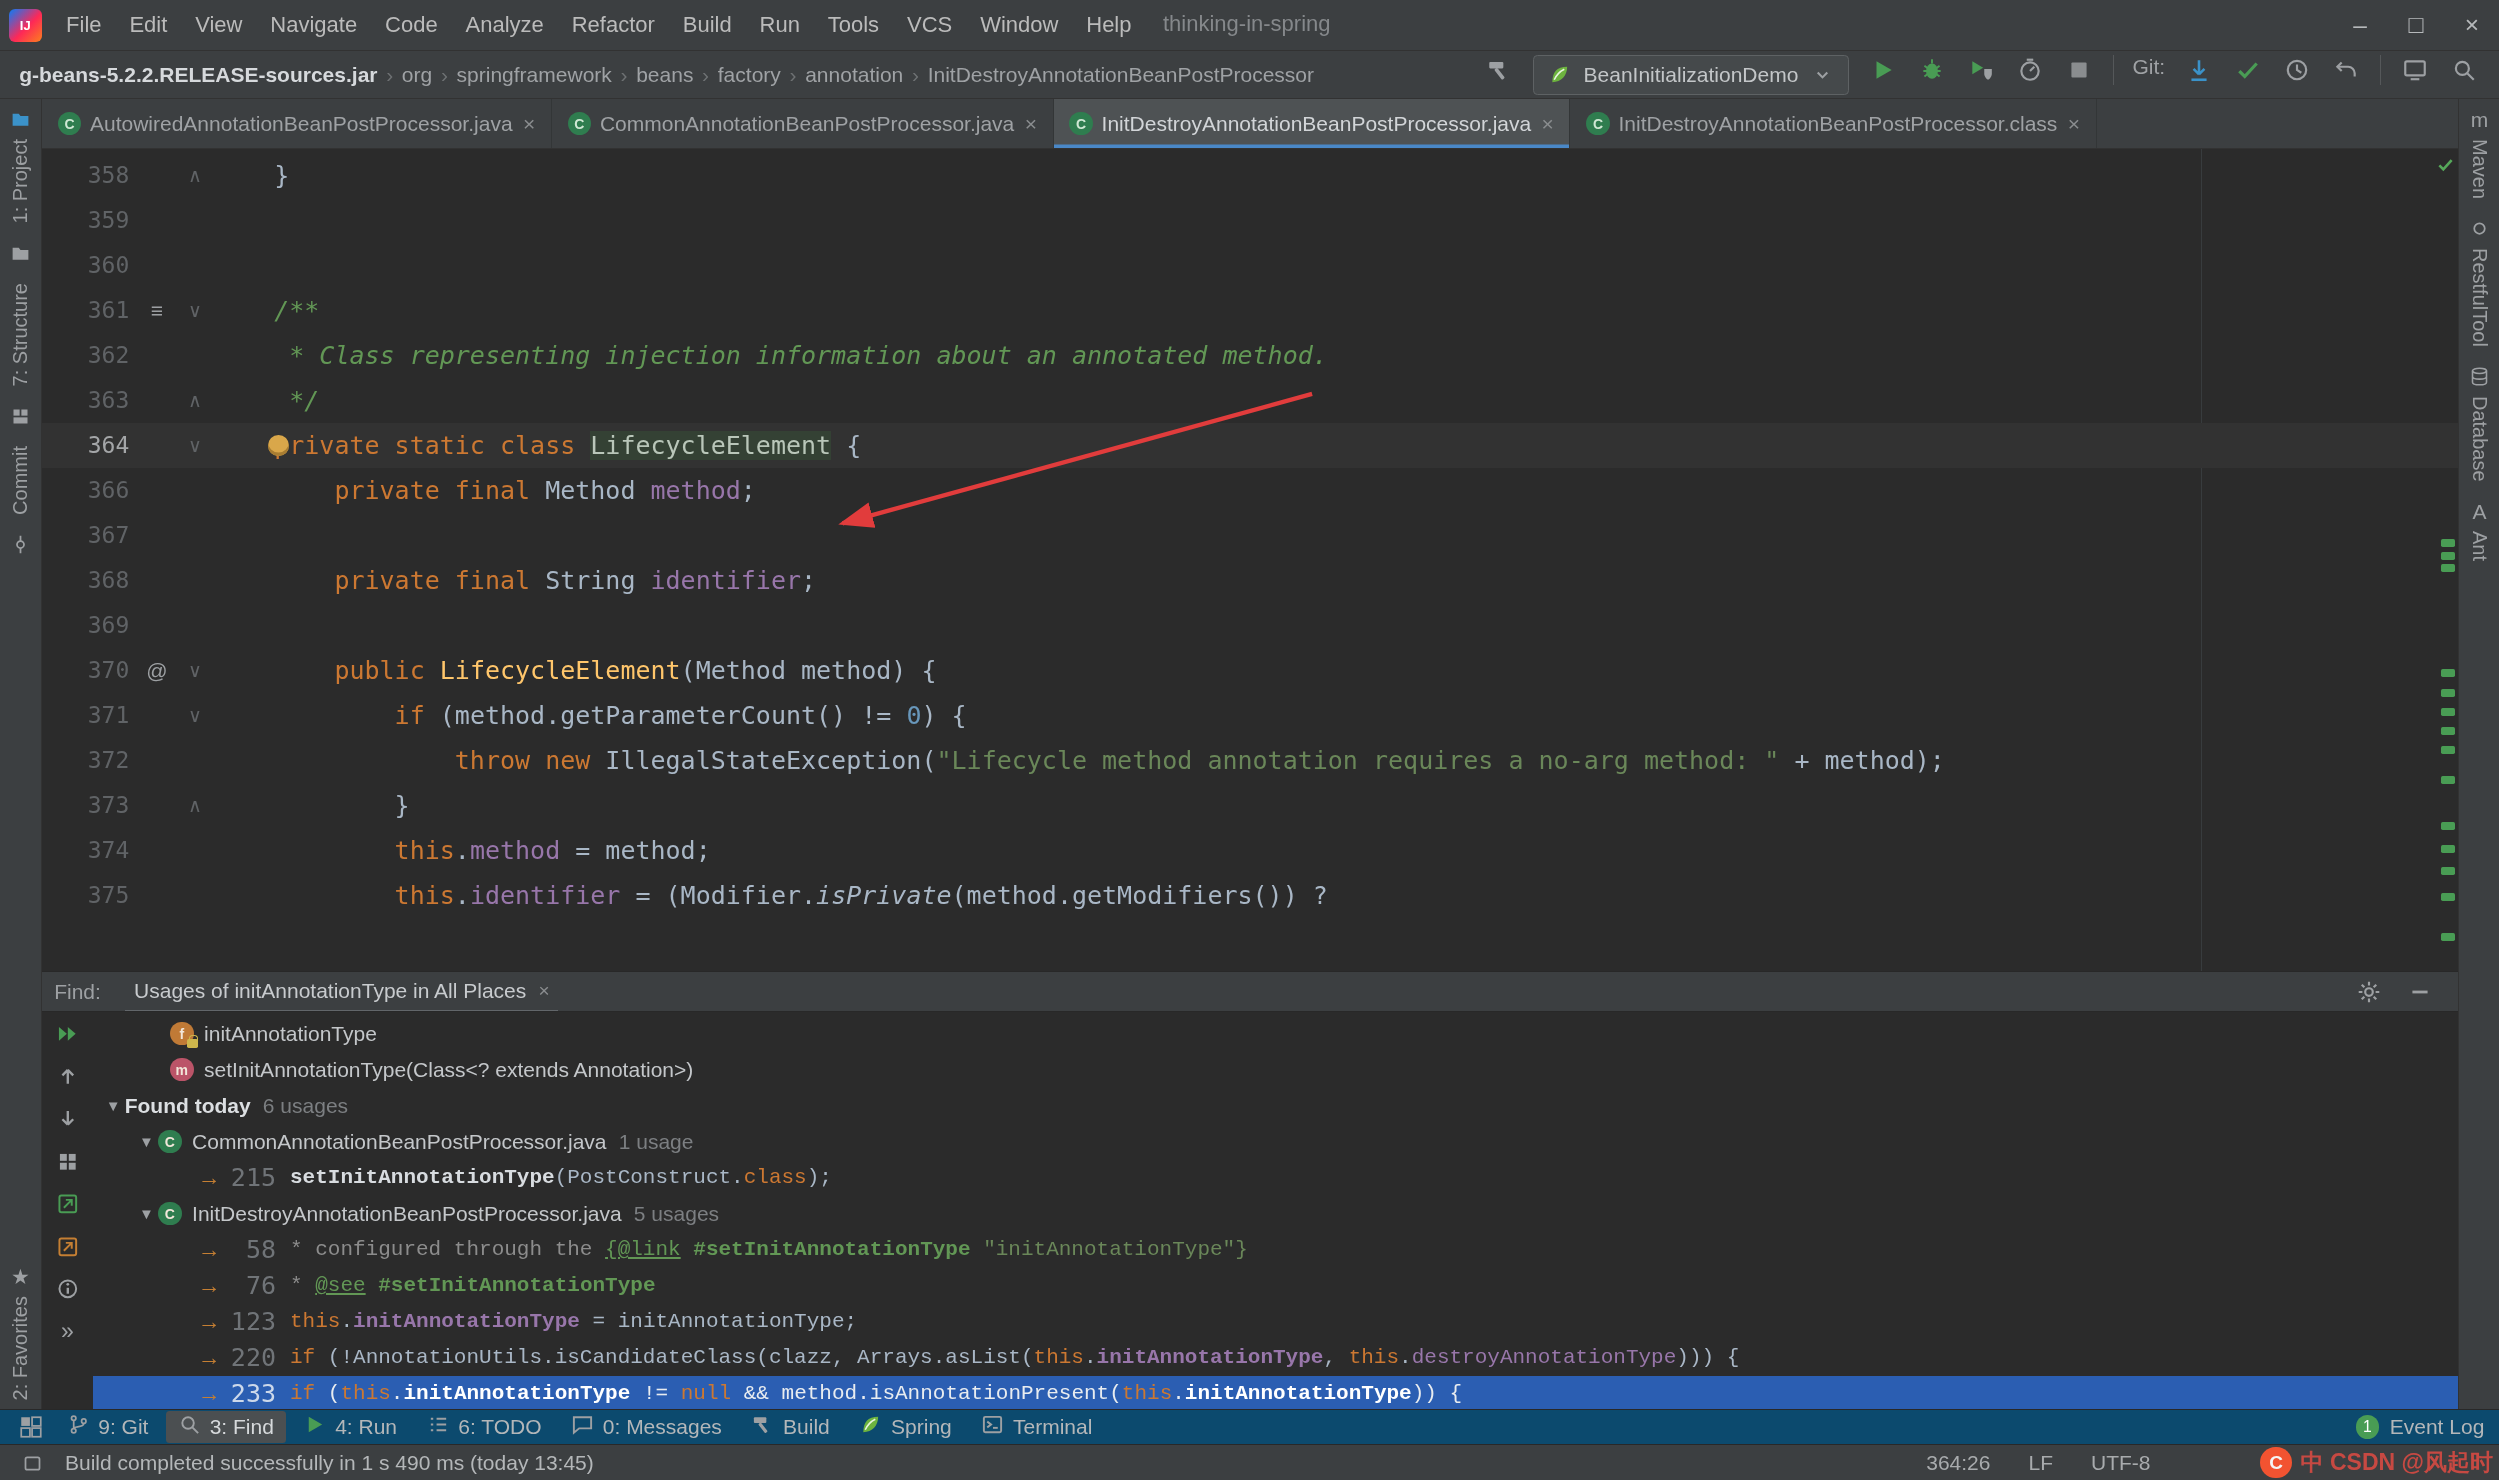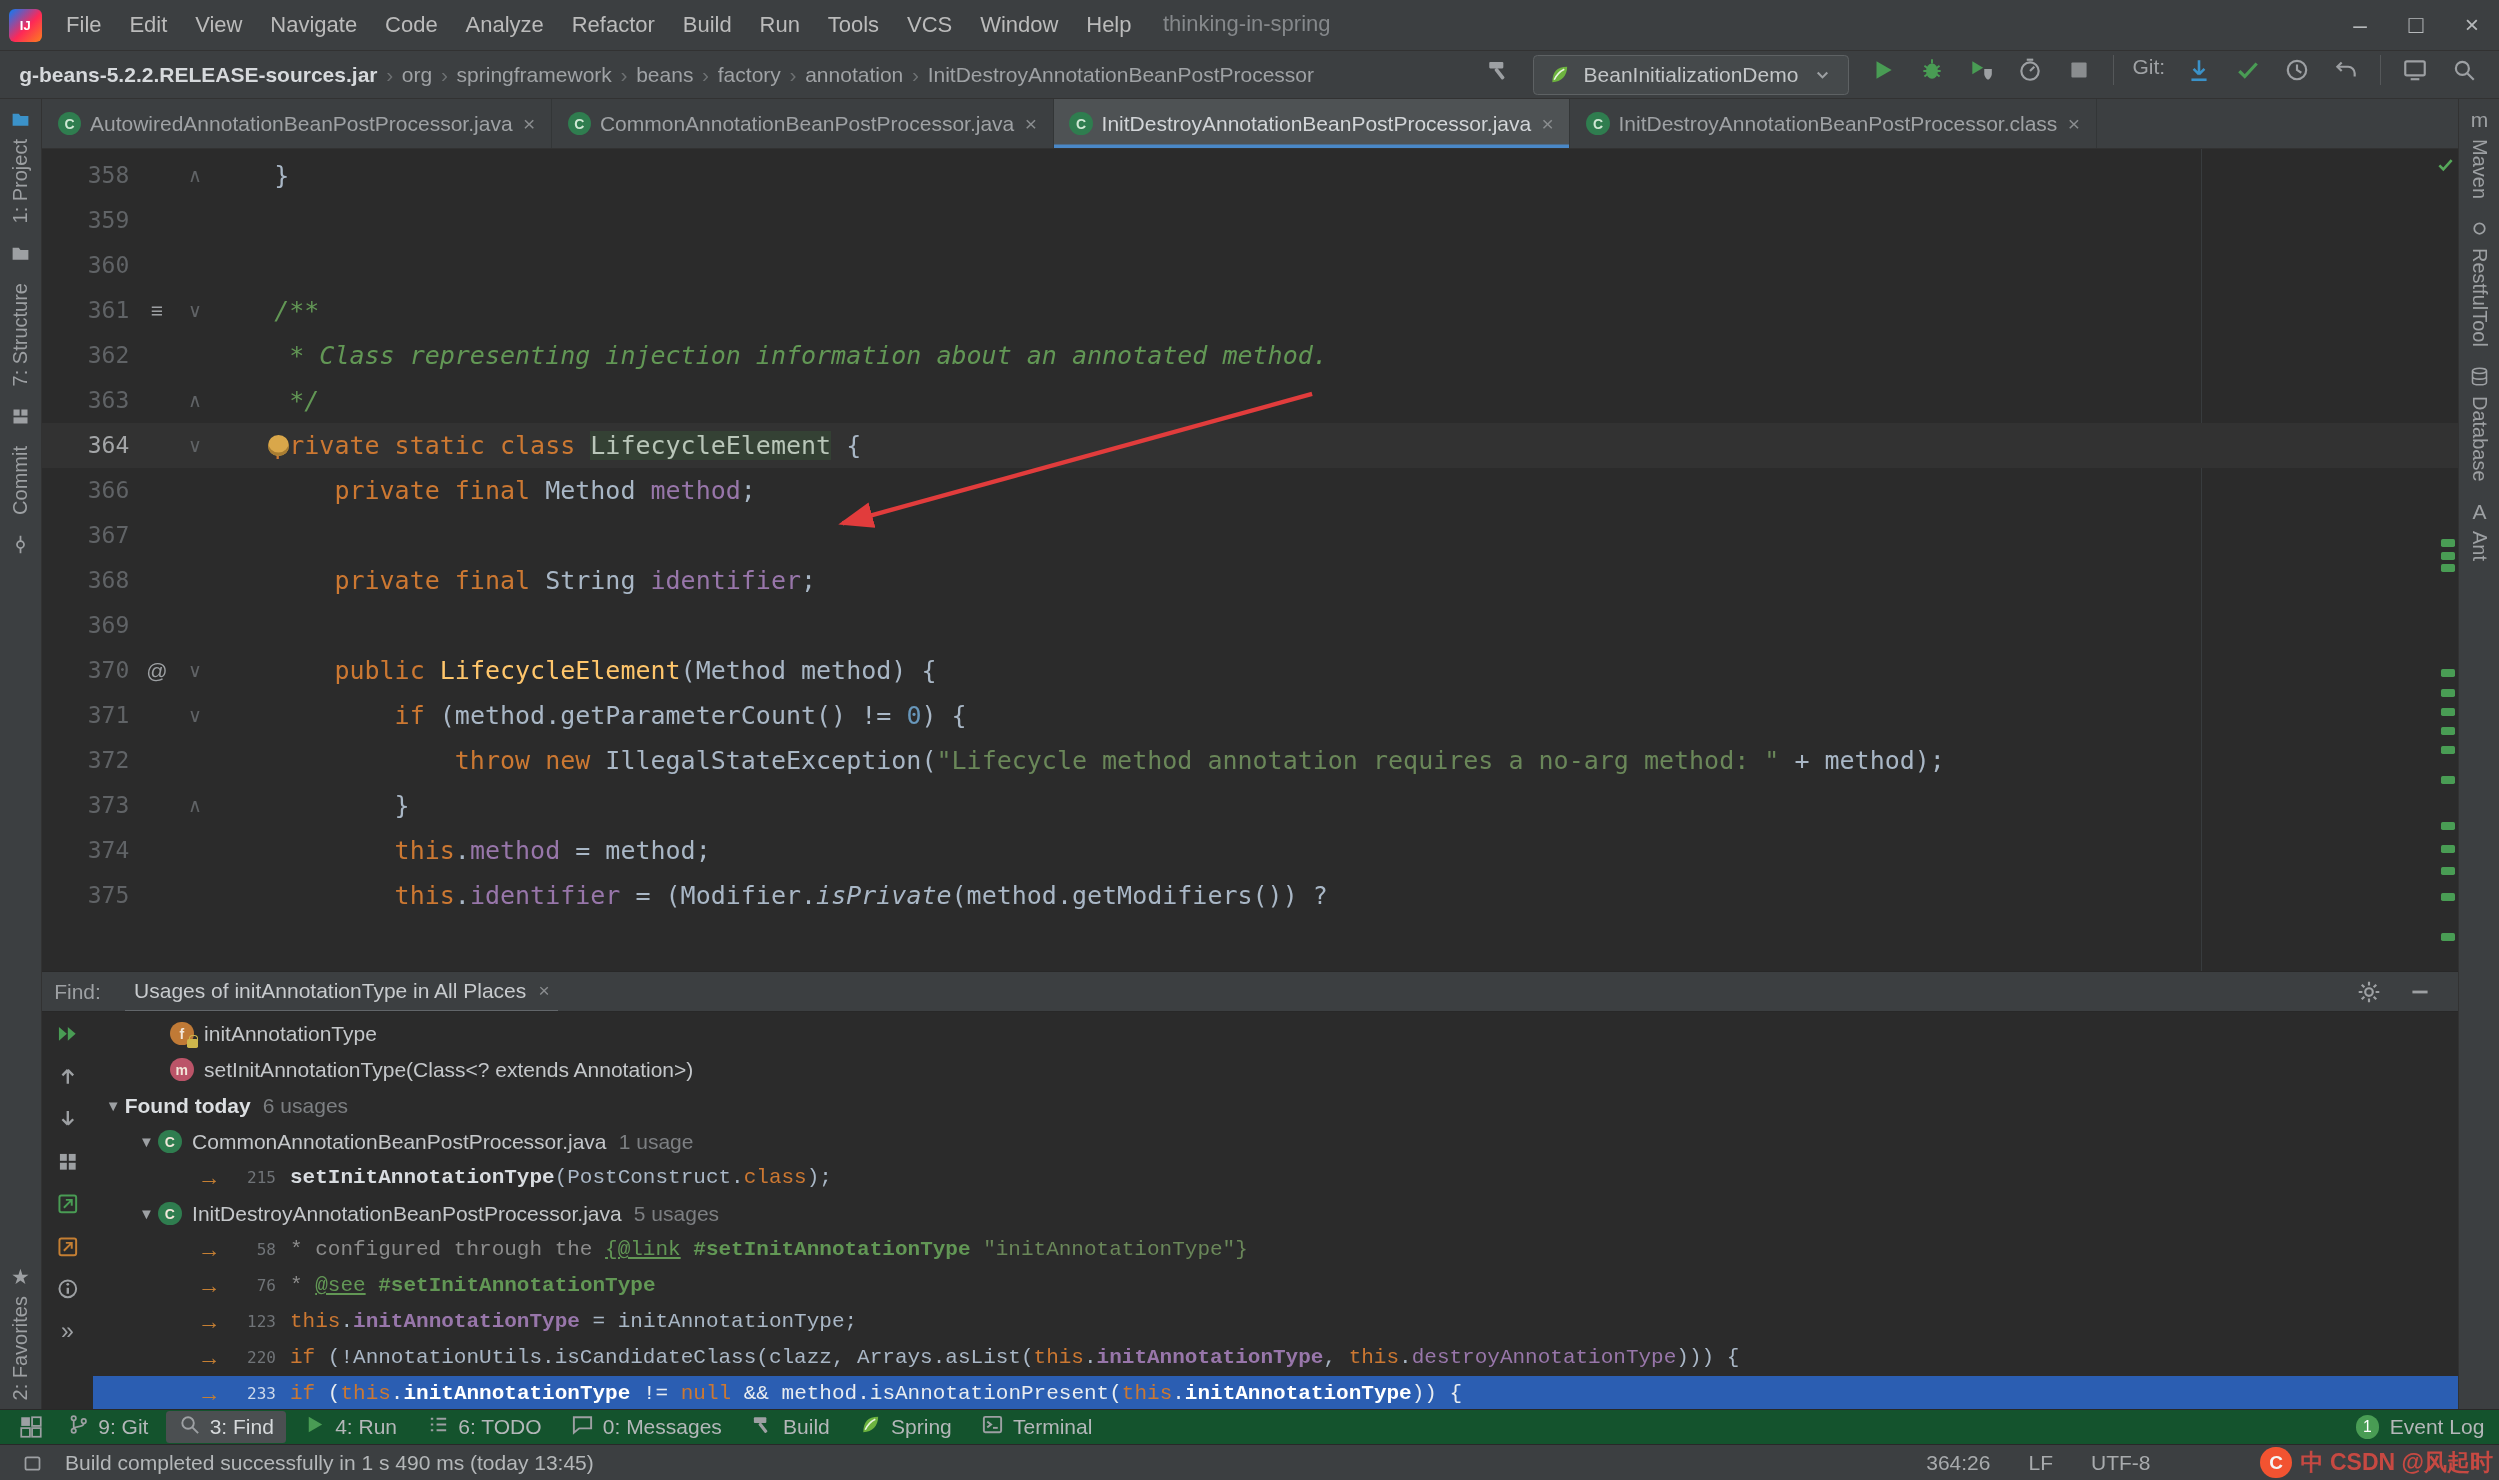--- a/index.html
+++ b/index.html
@@ -95,37 +95,37 @@
   .farrow{width:23px;font-size:15px;color:#9da0a3;text-align:center;flex:0 0 auto}
   .micon{width:23.6px;height:23.6px;border-radius:50%;font-size:14px;font-weight:bold;color:#f2e7da;display:flex;align-items:center;justify-content:center;position:relative;flex:0 0 auto;margin-right:10.5px}
   .micon.f{background:#c07a36}
   .micon.m{background:#bb5468}
   .micon .lock{position:absolute;right:-4.4px;bottom:-2.6px;width:10.5px;height:8.7px;background:#cdb64c;border-radius:1.7px}
   .micon .lock::before{content:"";position:absolute;left:1.7px;top:-4.4px;width:7px;height:6.1px;border:1.7px solid #cdb64c;border-bottom:none;border-radius:3.5px 3.5px 0 0}
   .ftitle{font-weight:bold;color:#dcdfe2}
   .fcount{color:#7c7f82;margin-left:12.2px}
   .fname{color:#c4c7ca}
   .uicon{width:26px;text-align:center;color:#c57f33;font-size:23px;flex:0 0 auto}
-  .unum{width:54px;text-align:right;margin-right:14px;color:#707478;font-family:"DejaVu Sans Mono",monospace;font-size:16px;flex:0 0 auto}
+  .unum{width:54px;text-align:right;margin-right:14px;color:#707478;font-family:"DejaVu Sans Mono",monospace;font-size:25px;flex:0 0 auto}
   .frow.selected .unum{color:#ccd8ea}
   .ucode{font-family:Liberation Mono, monospace;font-size:21px}
   .fs-bold{color:#d8dce0;font-weight:bold}
   .fs-plain{color:#a9b7c6}
   .fs-kw{color:#cc7832}
   .fs-gray{color:#8c8c8c}
   .fs-doclink{color:#629755;text-decoration:underline}
   .fs-docbold{color:#629755;font-weight:bold}
   .fs-docstr{color:#6a8759}
   .fs-field{color:#9876aa}
   .fs-fieldbold{color:#9876aa;font-weight:bold}
   .fs-sel{color:#e8ecf0}
   .fs-selbold{color:#ffffff;font-weight:bold}
 
   
-  .bottombar{height:35px;background:#14532d;border-top:0.9px solid #282828;display:flex;align-items:center;padding:0 15.7px;gap:8.7px;flex:0 0 auto}
+  .bottombar{height:35px;background:#0c4a6e;border-top:0.9px solid #282828;display:flex;align-items:center;padding:0 15.7px;gap:8.7px;flex:0 0 auto}
   .bitem{display:flex;align-items:center;gap:8.7px;font-size:21px;color:#b4b7b9;padding:1.7px 12.2px;border-radius:3.5px}
   .bitem.active{background:#4b4f51;color:#d6d9db}
   .bitem svg{width:23px;height:23px}
   .eventlog{margin-left:auto;display:flex;align-items:center;gap:10.5px;font-size:21px;color:#b4b7b9}
   .badge{width:23.6px;height:23.6px;border-radius:50%;background:#499c54;color:#fff;font-size:15.7px;display:flex;align-items:center;justify-content:center}
 
   .statusbar{height:37px;background:#3c3f41;border-top:0.9px solid #282828;display:flex;align-items:center;padding:0 17.5px;gap:17.5px;font-size:21px;color:#b4b7b9;flex:0 0 auto;position:relative}
   .statusbar .tbi svg{width:21px;height:21px}
   .statright{margin-left:auto;display:flex;gap:38px;margin-right:332px;color:#a8abad}
   .watermark{position:absolute;right:7px;bottom:2.6px;display:flex;align-items:center;gap:8.7px;opacity:.95}

